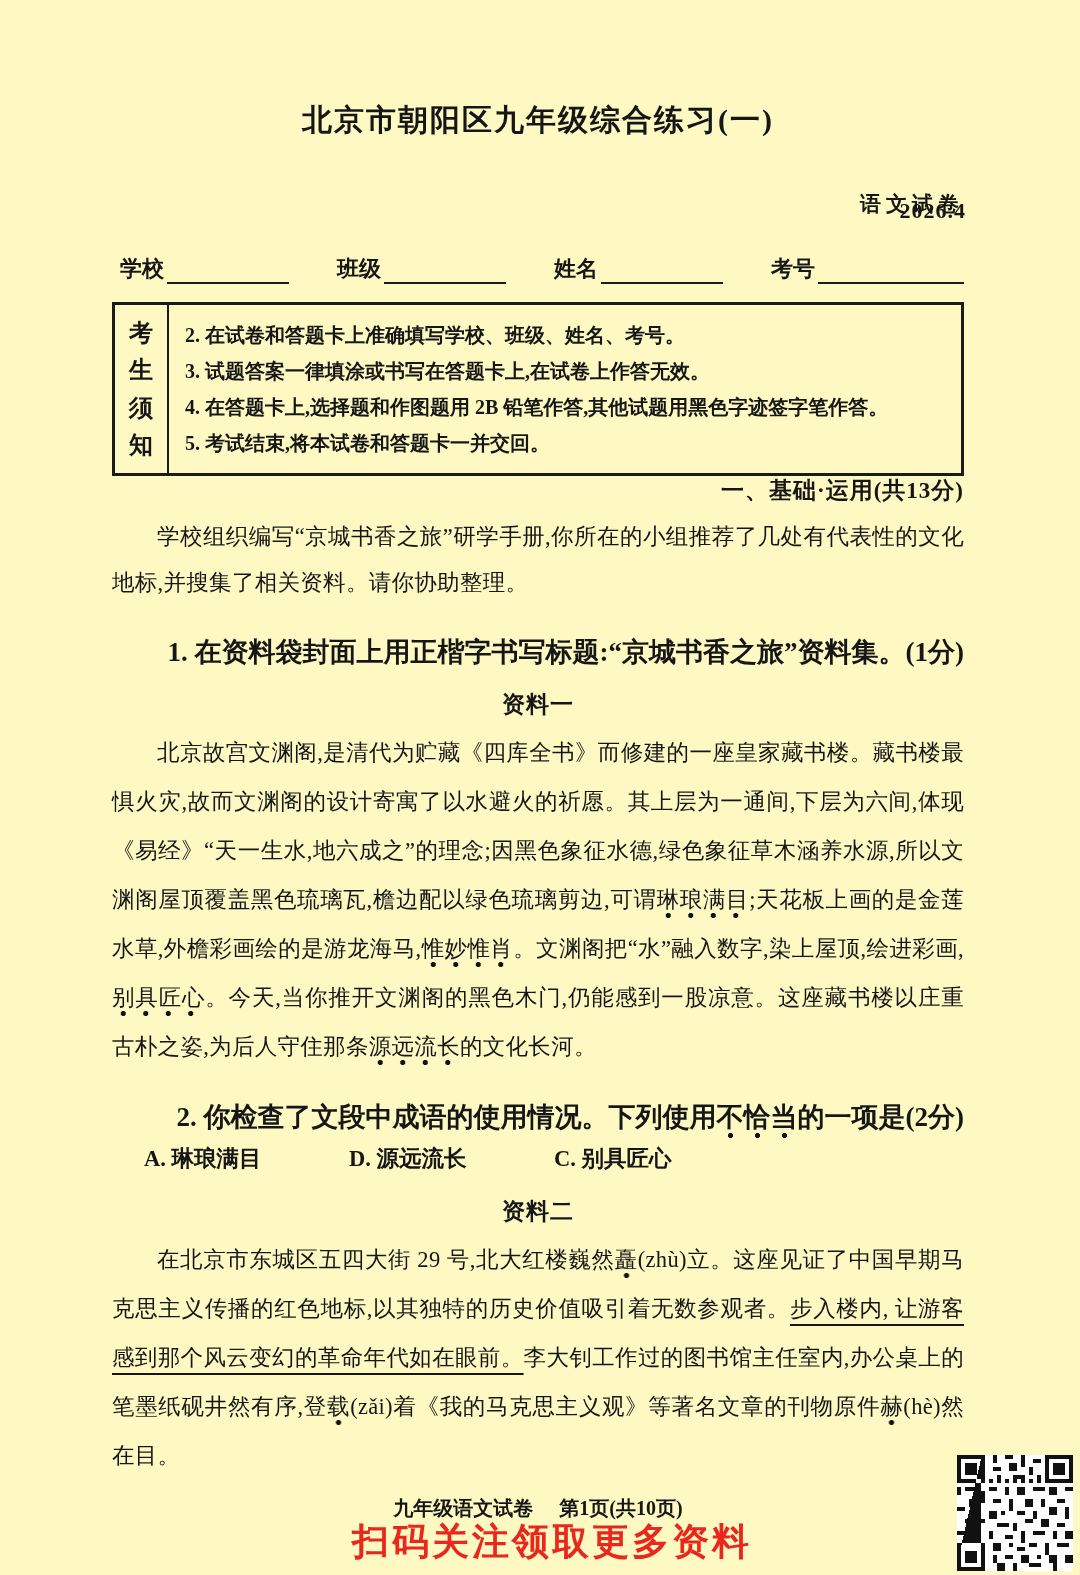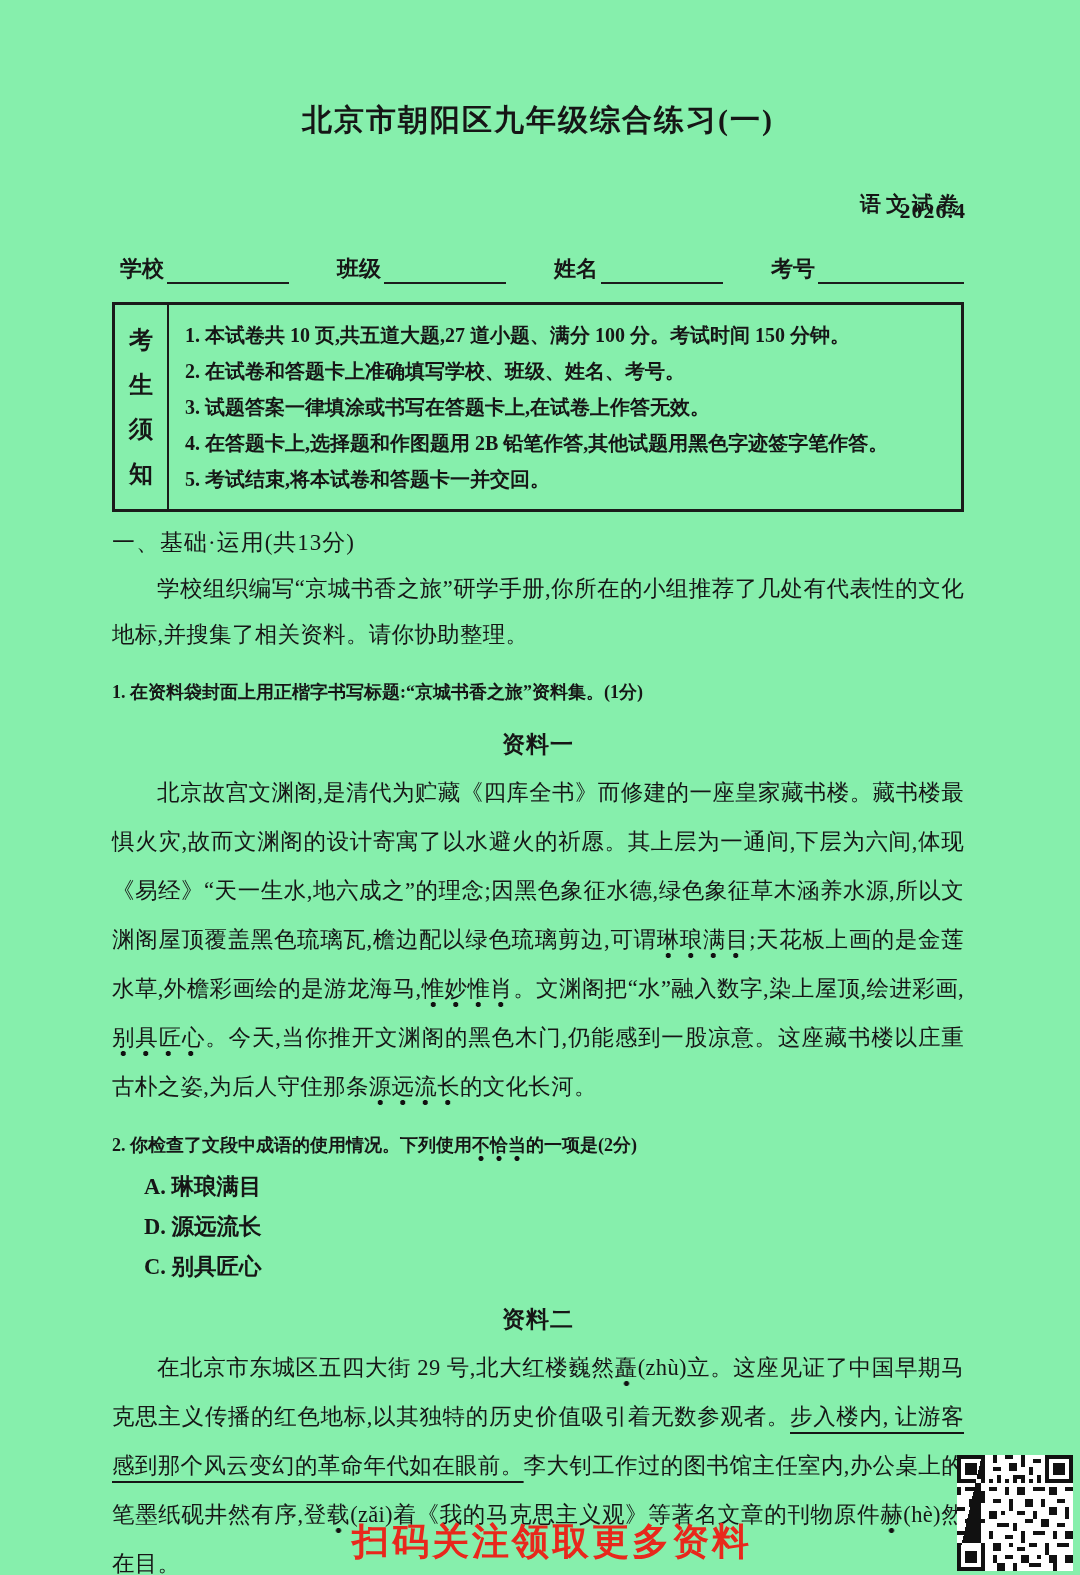--- a/index.html
+++ b/index.html
@@ -4,21 +4,21 @@
 <style>
   html,body { margin:0; padding:0; }
   body {
     width:1080px; height:1575px;
     background:#f4f4f2;
     font-family:"Liberation Serif", serif;
   }
   .page {
     position:relative;
     width:1080px; height:1575px;
-    background:#86efac;
+    background:#fef9c3;
     color:#161616;
     overflow:hidden;
   }
   .content {
     position:absolute; left:112px; top:0; width:852px;
   }
   .doc-title {
     margin-top:100px;
     text-align:center;
     font-size:30px; line-height:40px;
@@ -56,42 +56,42 @@
     padding:6px 0;
   }
   .notice-list { flex:1; padding:12px 8px 12px 16px; }
   .notice-item {
     font-size:20px; font-weight:bold; line-height:36px;
     padding-left:28px; text-indent:-28px;
     white-space:nowrap;
   }
 
   .section-heading {
-    margin-top:16px; font-size:23px; line-height:30px;
-    font-weight:normal; letter-spacing:1px;
+    margin-top:0; font-size:23px; line-height:30px;
+    font-weight:bold; letter-spacing:1px;text-align:right;
   }
   .para {
     font-size:22.5px; font-weight:400;
     text-align:justify; text-justify:inter-ideograph;
     letter-spacing:0.3px;
   }
   .intro { margin-top:8px; line-height:46px; text-indent:2em; }
   .q-line {
-    margin-top:14px; font-size:18px; font-weight:600; line-height:40px;
+    margin-top:26px; font-size:27px; font-weight:600; line-height:40px;text-align:right;
   }
   .material-heading {
     text-align:center; font-size:23px; line-height:30px;
     font-weight:bold; margin-top:18px; letter-spacing:1px;
   }
   .material-para { margin-top:8px; line-height:49px; text-indent:2em; }
   .m2 { margin-top:8px; }
 
   .options {
     display:flex; margin-top:2px; padding-left:32px;
-    font-size:22.5px; font-weight:600; line-height:40px;flex-direction:column;
+    font-size:22.5px; font-weight:600; line-height:40px;
   }
   .option { width:25%; }
 
   .page-footer {
     margin-top:14px; text-align:center;
     font-size:20px; font-weight:600; line-height:28px;
   }
   .page-footer .gap { display:inline-block; width:26px; }
 
   .promo {
@@ -152,21 +152,20 @@
     </div>
 
     <div class="notice-box">
       <div class="notice-side">
         <span>考</span>
         <span>生</span>
         <span>须</span>
         <span>知</span>
       </div>
       <div class="notice-list">
-        <div class="notice-item">1. 本试卷共 10 页,共五道大题,27 道小题、满分 100 分。考试时间 150 分钟。</div>
         <div class="notice-item">2. 在试卷和答题卡上准确填写学校、班级、姓名、考号。</div>
         <div class="notice-item">3. 试题答案一律填涂或书写在答题卡上,在试卷上作答无效。</div>
         <div class="notice-item">4. 在答题卡上,选择题和作图题用 2B 铅笔作答,其他试题用黑色字迹签字笔作答。</div>
         <div class="notice-item">5. 考试结束,将本试卷和答题卡一并交回。</div>
       </div>
     </div>
 
     <div class="section-heading">一、基础·运用(共13分)</div>
 
     <div class="para intro">学校组织编写“京城书香之旅”研学手册,你所在的小组推荐了几处有代表性的文化地标,并搜集了相关资料。请你协助整理。</div>

